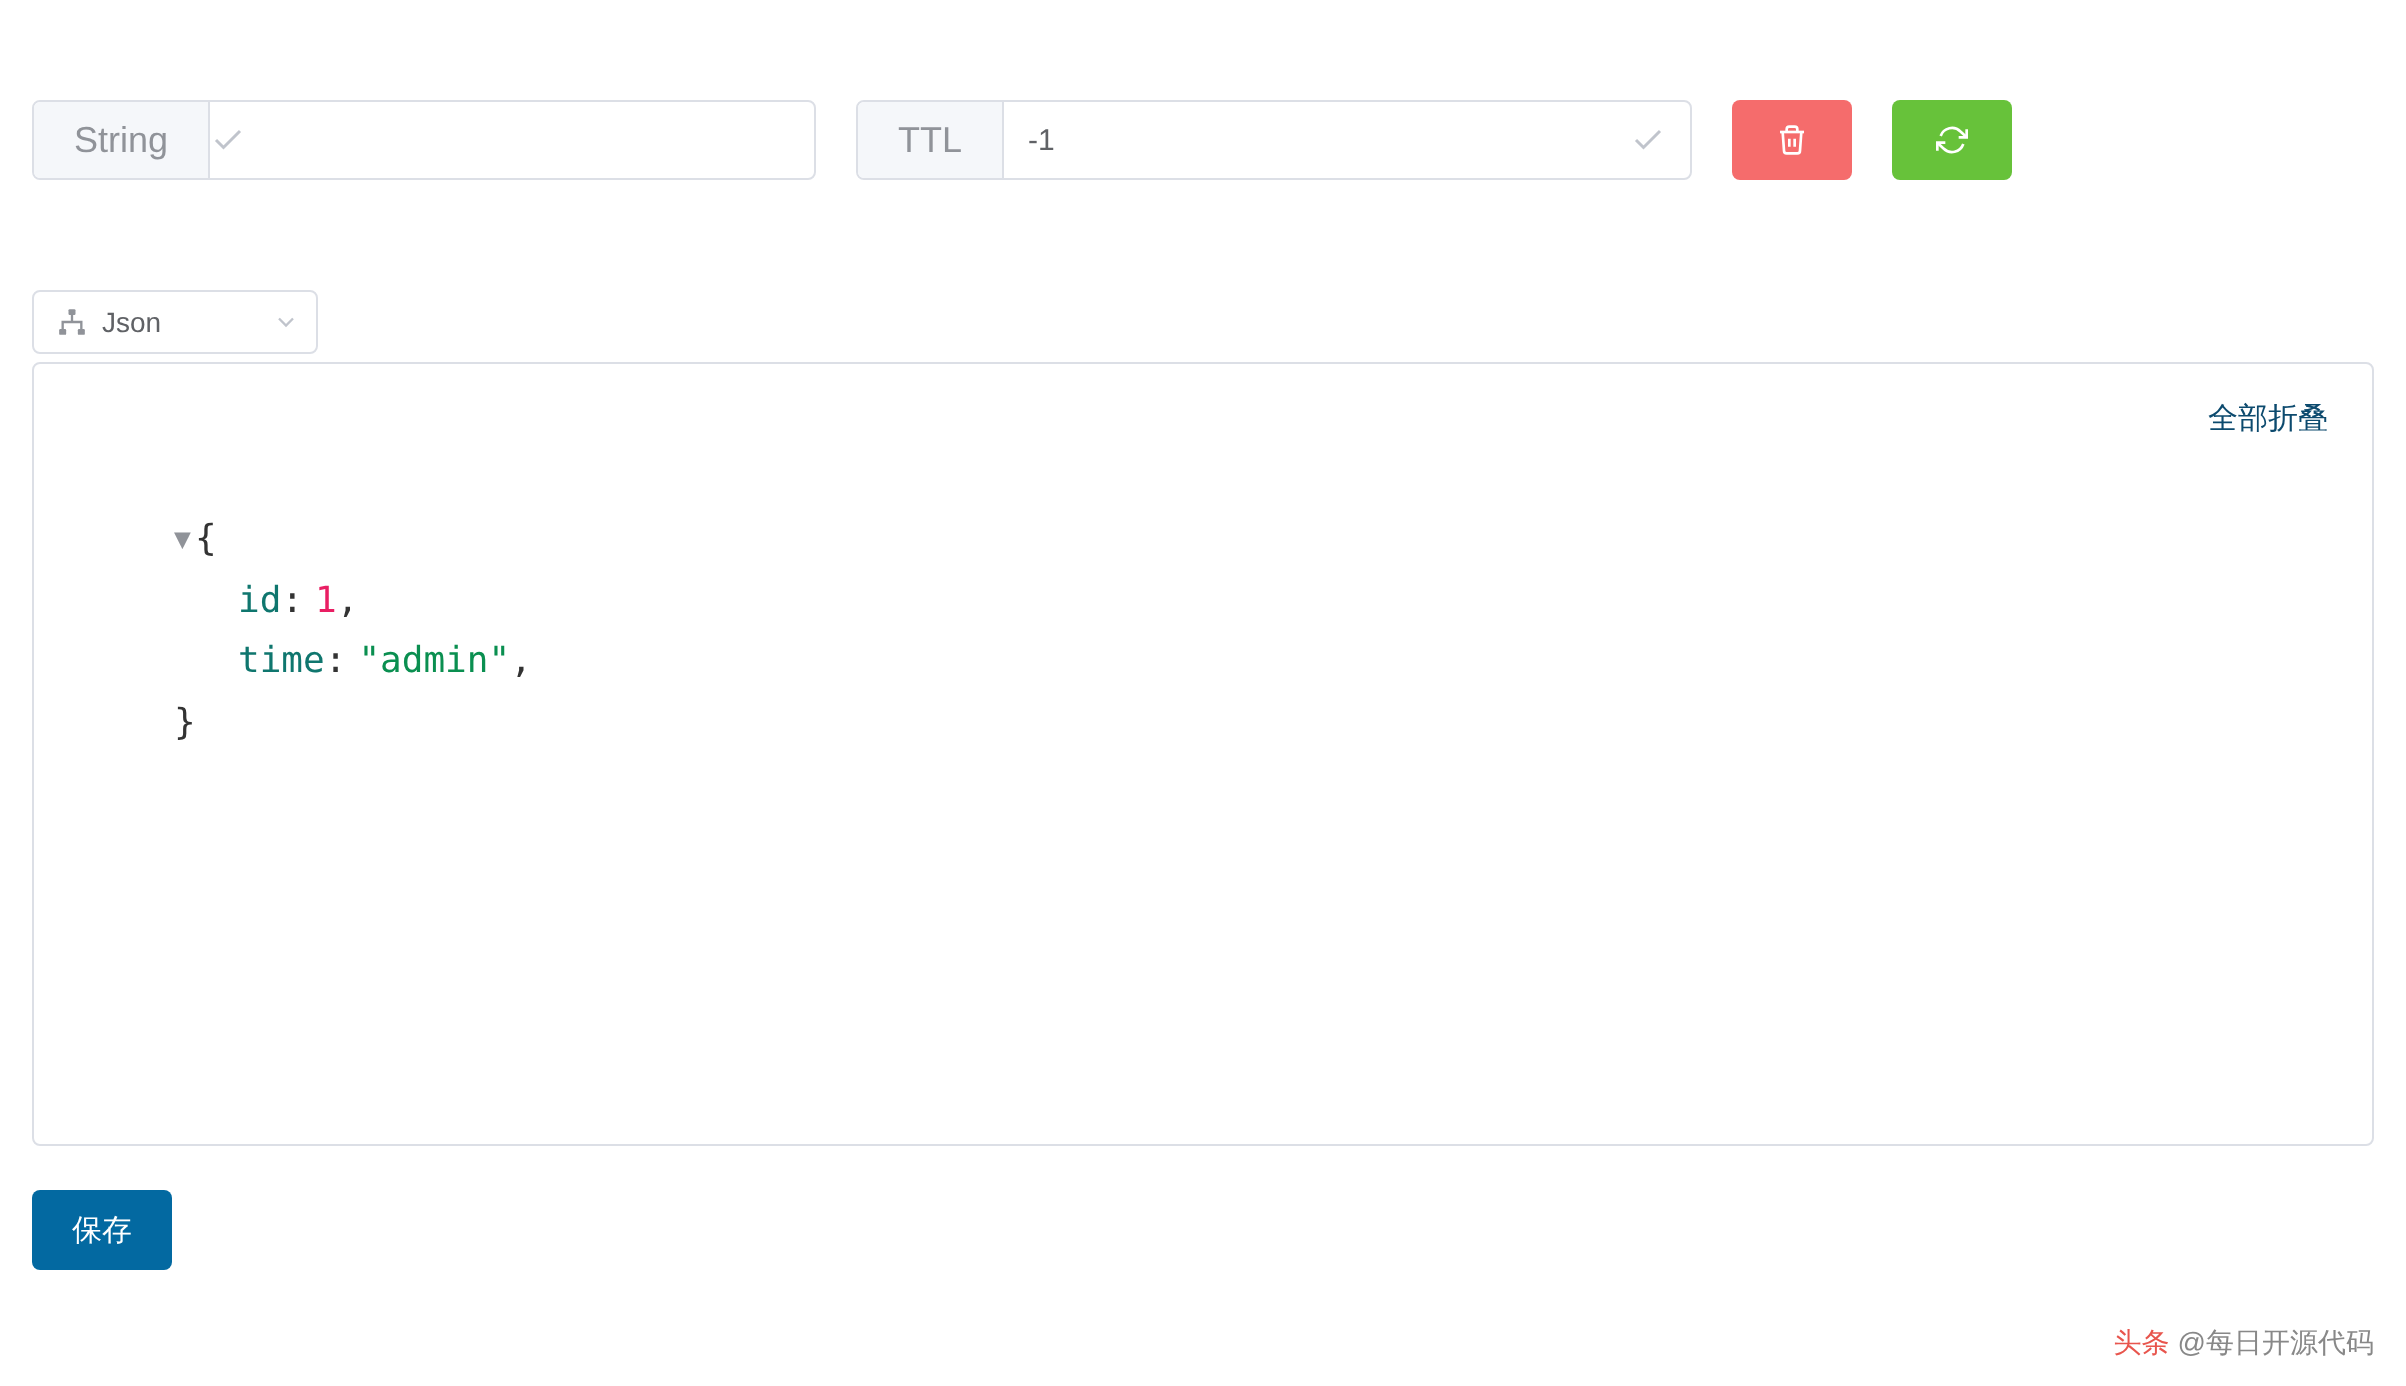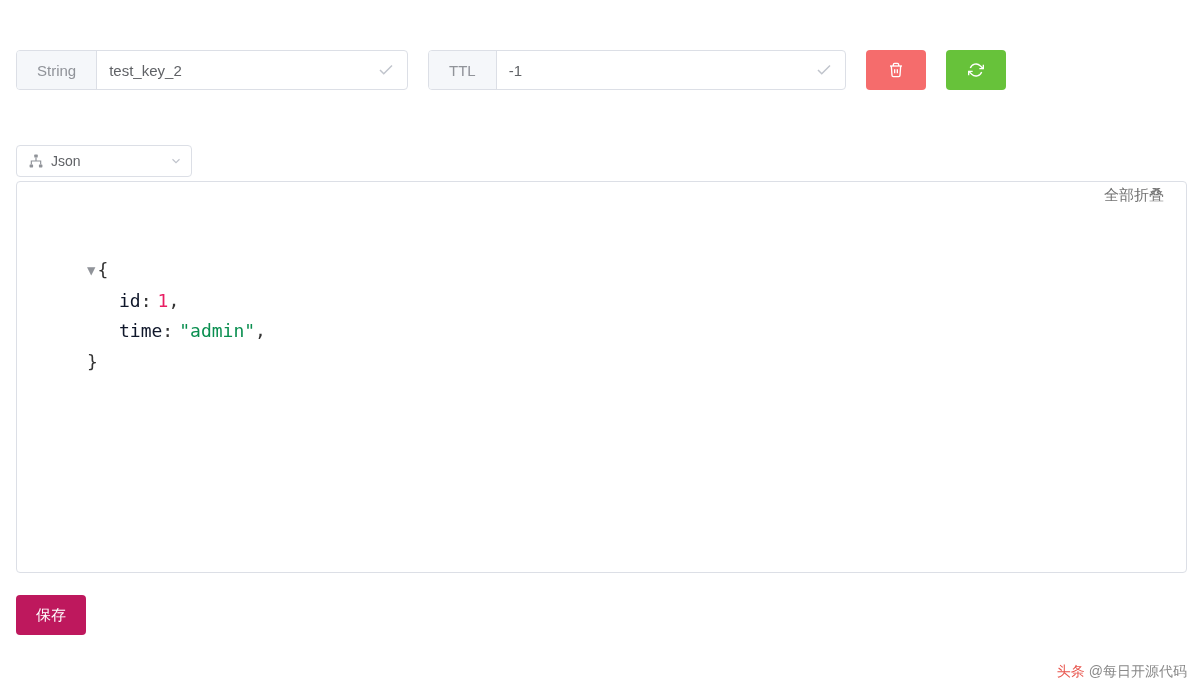--- a/index.html
+++ b/index.html
@@ -29,21 +29,21 @@
       overflow: hidden;
       height: 40px;
     }
     .input-label {
       background: #f5f7fa;
       color: #909399;
       padding: 0 20px;
       display: flex;
       align-items: center;
       border-right: 1px solid #dcdfe6;
-      font-size: 15px;
+      font-size: 18px;
     }
     .input-field {
       border: none;
       outline: none;
       padding: 0 12px;
       font-size: 15px;
       color: #606266;
       flex: 1;
       min-width: 0;
     }
@@ -62,37 +62,37 @@
       border-radius: 4px;
       cursor: pointer;
       display: flex;
       align-items: center;
       justify-content: center;
       color: #fff;
     }
     .btn-danger { background: #f56c6c; }
     .btn-success { background: #67c23a; }
     .btn-primary {
-      background: #be185d;
+      background: #0369a1;
       height: 40px;
       padding: 0 20px;
       width: auto;
       color: #fff;
       font-size: 15px;
     }
     .format-row {
       margin-bottom: 4px;
     }
     .format-select {
       display: flex;
       align-items: center;
       border: 1px solid #dcdfe6;
       border-radius: 4px;
       height: 32px;
-      width: 176px;
+      width: 143px;
       padding: 0 8px;
       background: #fff;
       cursor: pointer;
     }
     .format-select .tree-icon-wrap {
       width: 22px;
       color: #909399;
       display: flex;
       justify-content: center;
     }
@@ -109,40 +109,40 @@
       border: 1px solid #dcdfe6;
       border-radius: 4px;
       padding: 18px 22px;
       height: 392px;
       margin-bottom: 22px;
       position: relative;
     }
     .collapse-all {
       position: absolute;
       right: 22px;
-      top: 4px;
-      color: #737373;
+      top: 18px;
+      color: #0c4a6e;
       font-size: 15px;
       cursor: pointer;
     }
     .json-tree {
       font-family: "Consolas", "Monaco", monospace;
       font-size: 18px;
       line-height: 1.7;
       margin-top: 55px;
       margin-left: 48px;
     }
     .json-tree .caret {
       color: #909399;
       margin-right: 2px;
       font-size: 14px;
       display: inline-block;
       vertical-align: 1px;
     }
-    .json-key { color: #0f172a; }
+    .json-key { color: #0f766e; }
     .json-colon { color: #333; padding-right: 6px; }
     .json-num { color: #e91e63; }
     .json-str { color: #0a8f50; }
     .json-indent { padding-left: 32px; }
     .watermark {
       position: fixed;
       right: 16px;
       bottom: 12px;
       font-size: 14px;
       color: #888;
@@ -156,21 +156,20 @@
       font-weight: 500;
     }
     svg { display: block; }
   </style>
 </head>
 <body>
 
 <div class="top-row">
   <div class="input-group group-key">
     <div class="input-label">String</div>
-    <input class="input-field" value="test_key_2" style="">
     <div class="input-suffix">
       <svg width="18" height="18" viewBox="0 0 24 24" fill="none" stroke="#c0c4cc" stroke-width="2">
           <polyline points="20 6 9 17 4 12"></polyline>
         </svg>
     </div>
   </div>
 
   <div class="input-group group-ttl">
     <div class="input-label">TTL</div>
     <input class="input-field" value="-1" style="">

